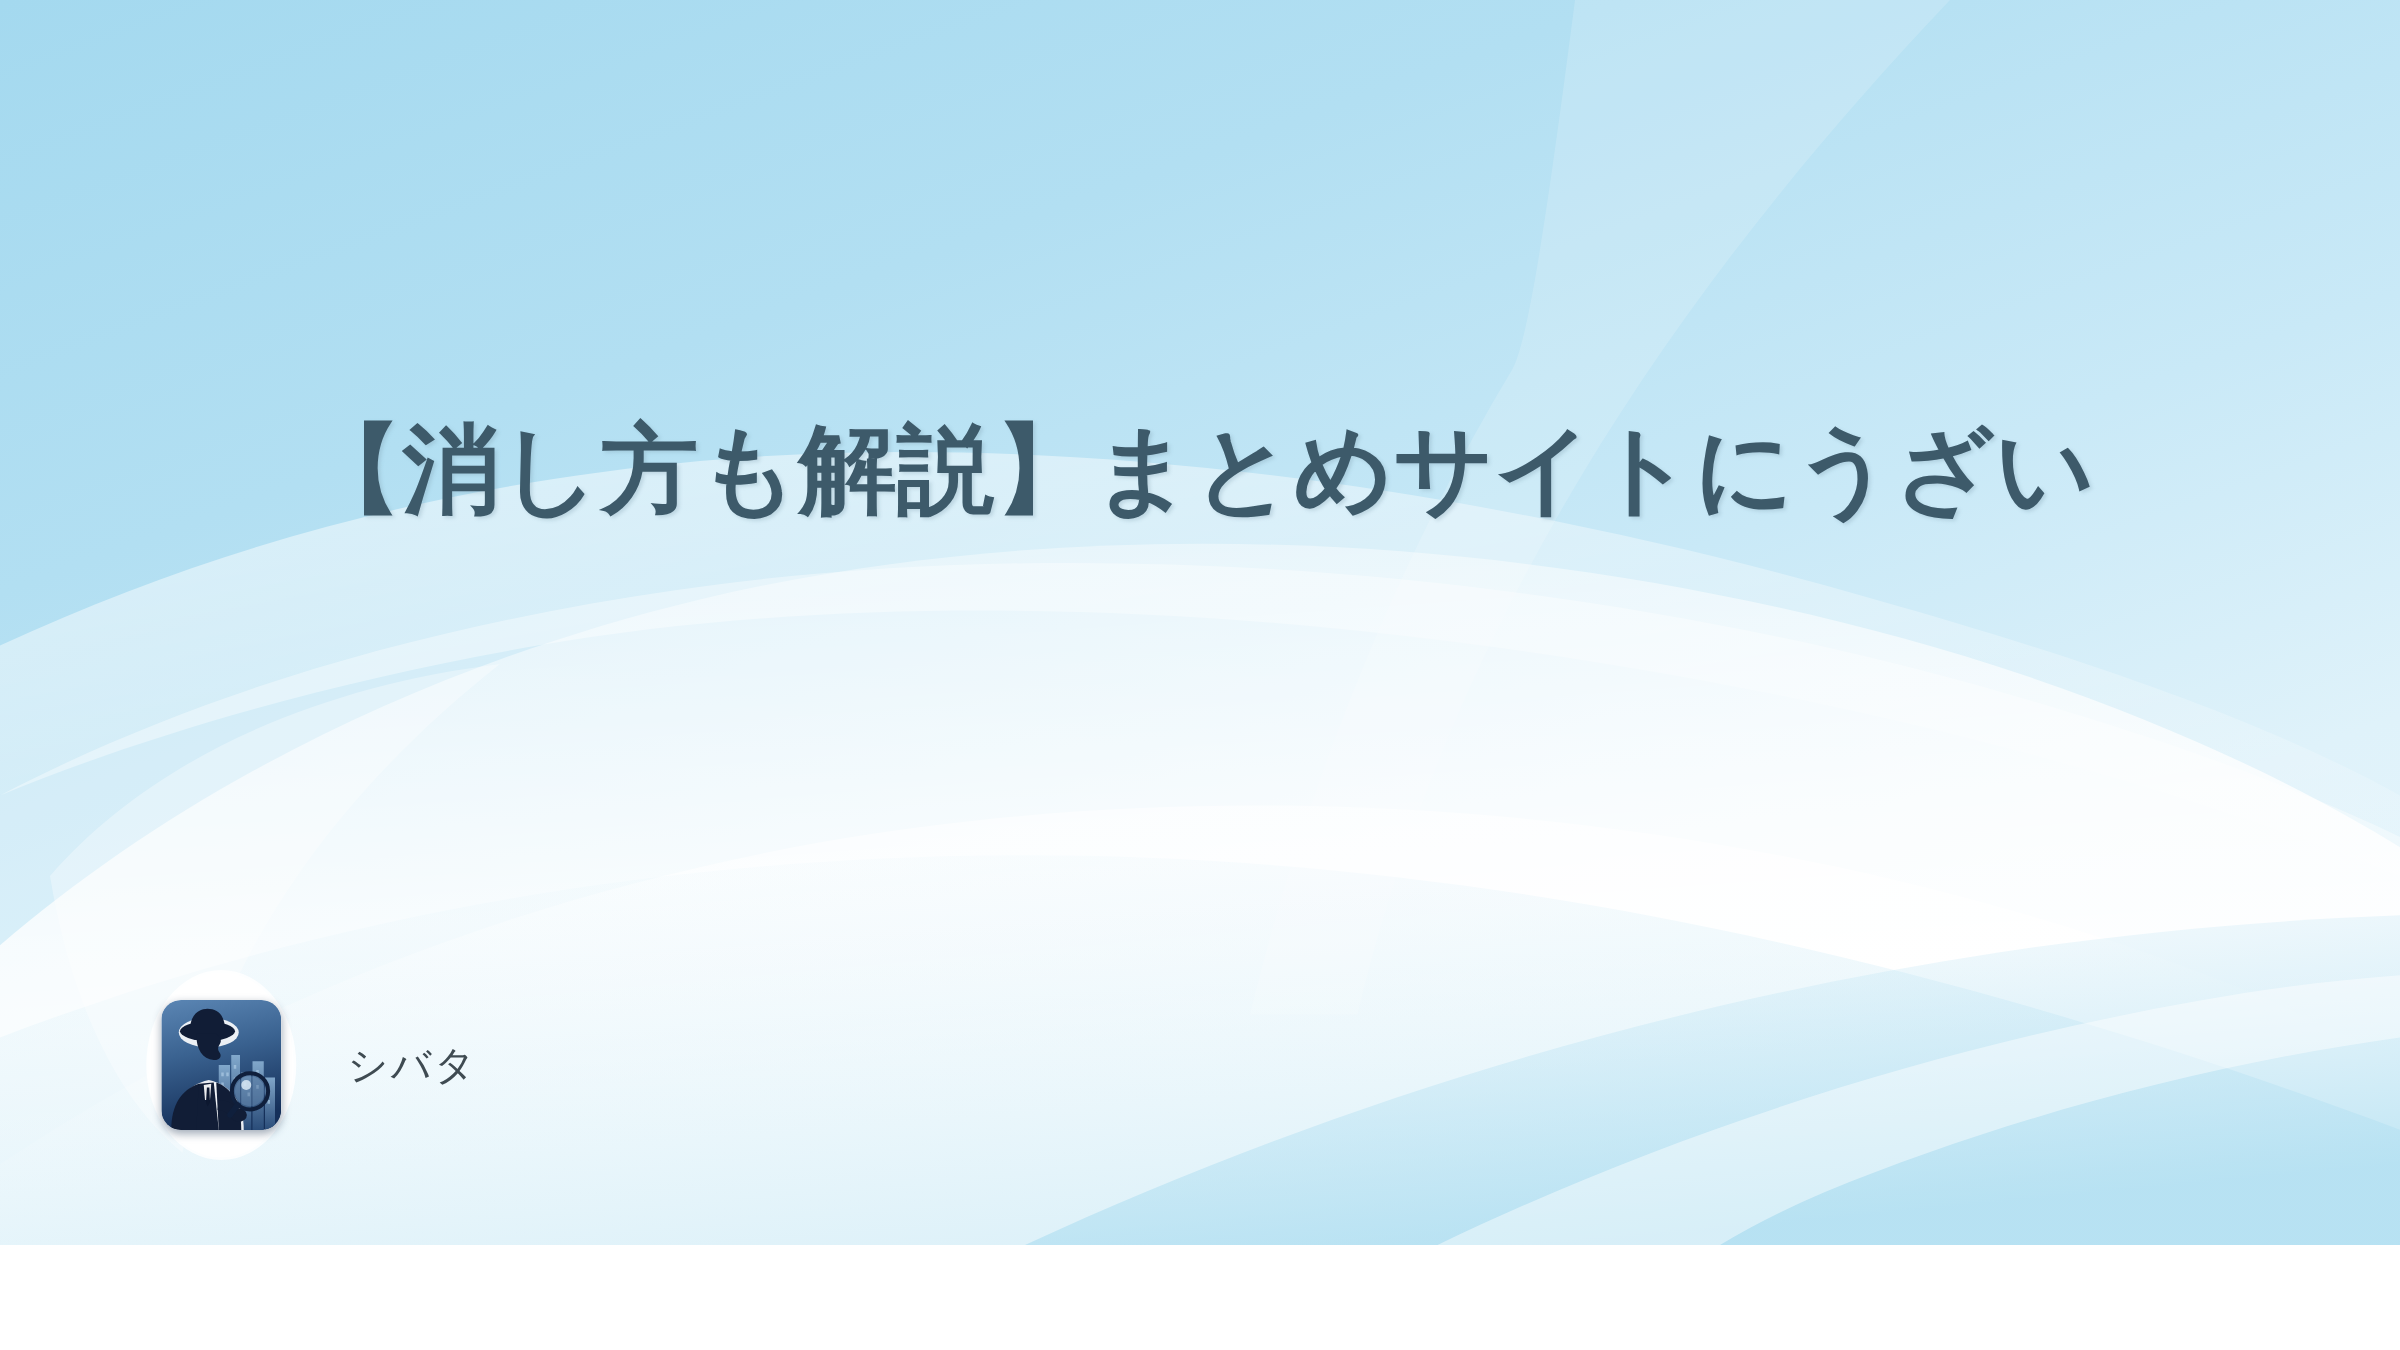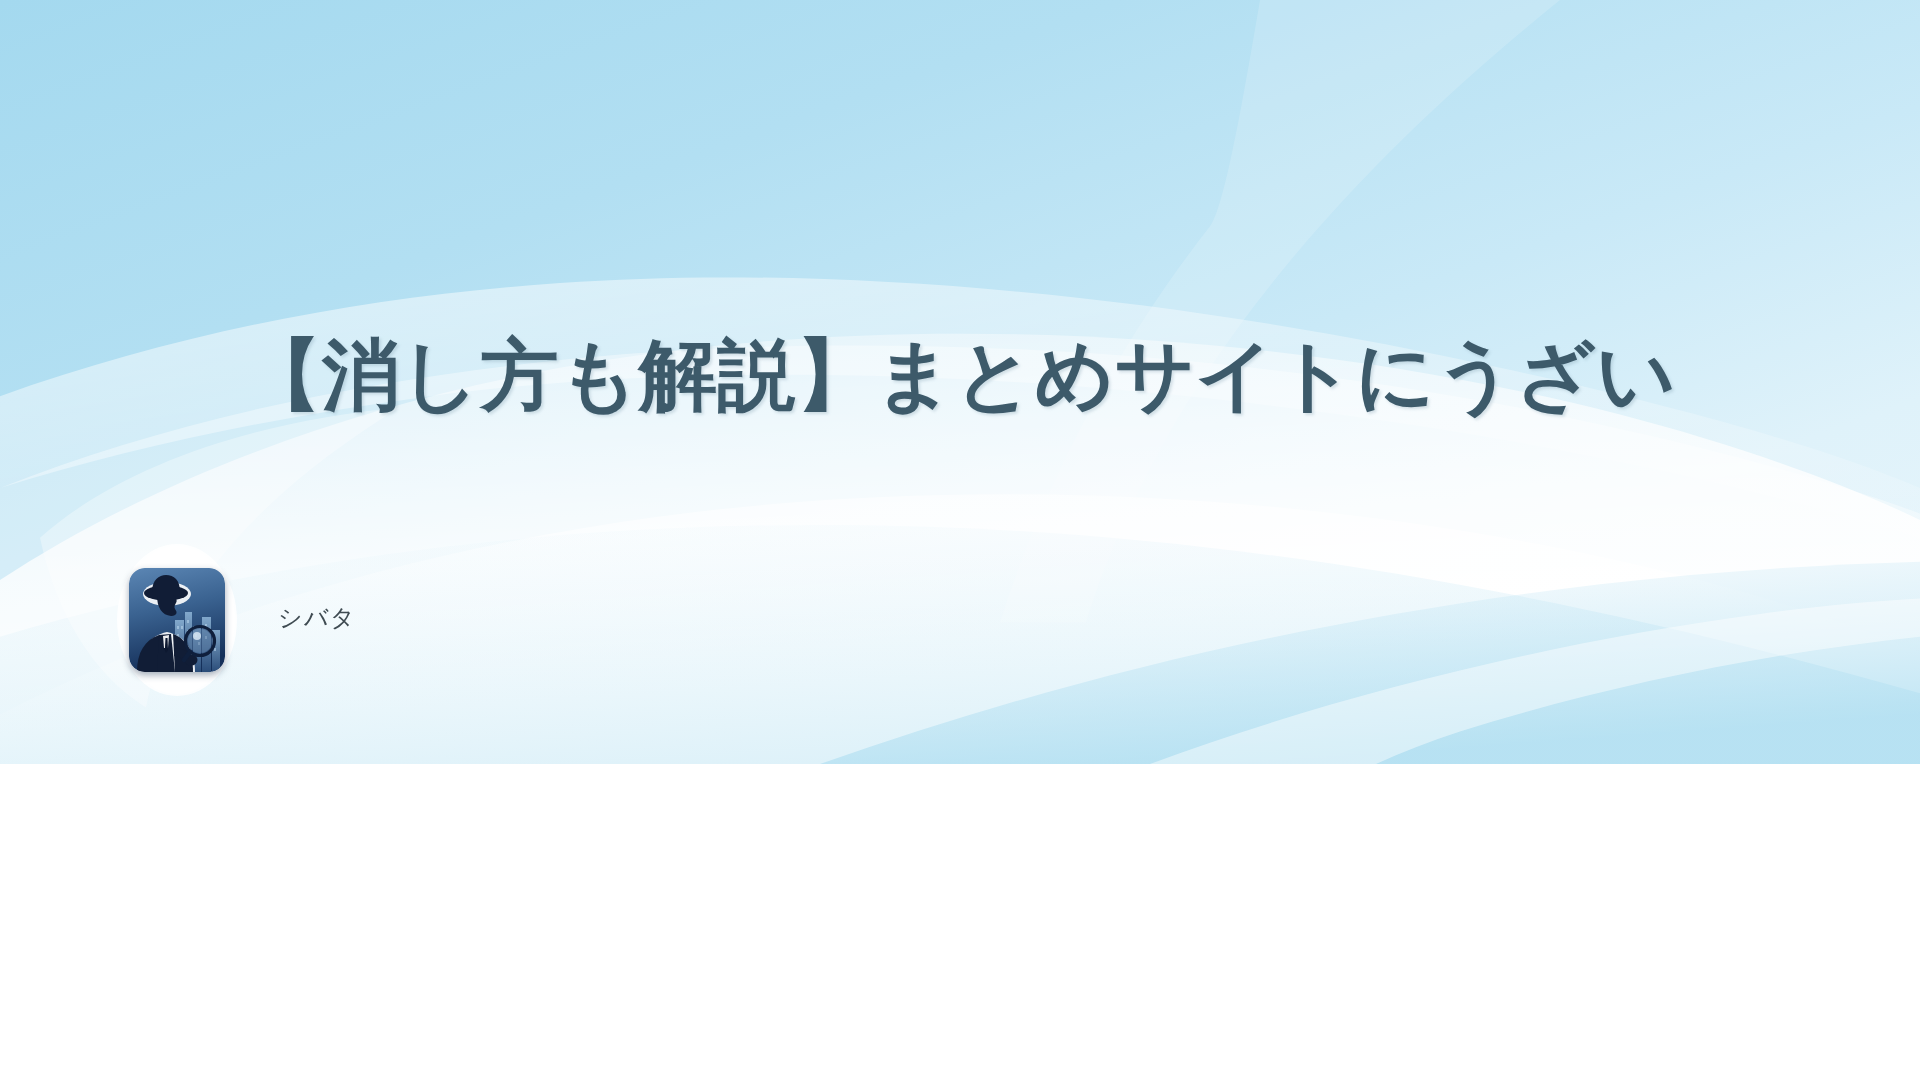--- a/index.html
+++ b/index.html
@@ -8,21 +8,21 @@
     padding: 0;
     background: #ffffff;
   }
   body {
     font-family: "Liberation Sans", "DejaVu Sans", sans-serif;
   }
 
   .card {
     position: relative;
     width: 1920px;
-    height: 764px;
+    height: 996px;
     overflow: hidden;
     background: linear-gradient(160deg, #a4d9ef 0%, #b2dff2 28%, #c9e9f7 55%, #dff2fa 75%, #eaf6fc 100%);
   }
 
   
   .bg-waves {
     position: absolute;
     inset: 0;
     width: 100%;
     height: 100%;
@@ -84,22 +84,22 @@
     position: relative;
     width: 96px;
     height: 104px;
     border-radius: 16px;
     overflow: hidden;
     box-shadow: 0 3px 7px rgba(25,50,80,0.40);
   }
   .avatar svg { display: block; width: 100%; height: 100%; }
 
   .author-name {
-    font-family: Liberation Mono, monospace;
-    font-size: 24px;
+    font-family: Liberation Sans, sans-serif;
+    font-size: 32px;
     font-weight: 400;
     color: #3f4b52;
     letter-spacing: 0.06em;
     line-height: 1;
     white-space: nowrap;
   }
 </style>
 </head>
 <body>
 

